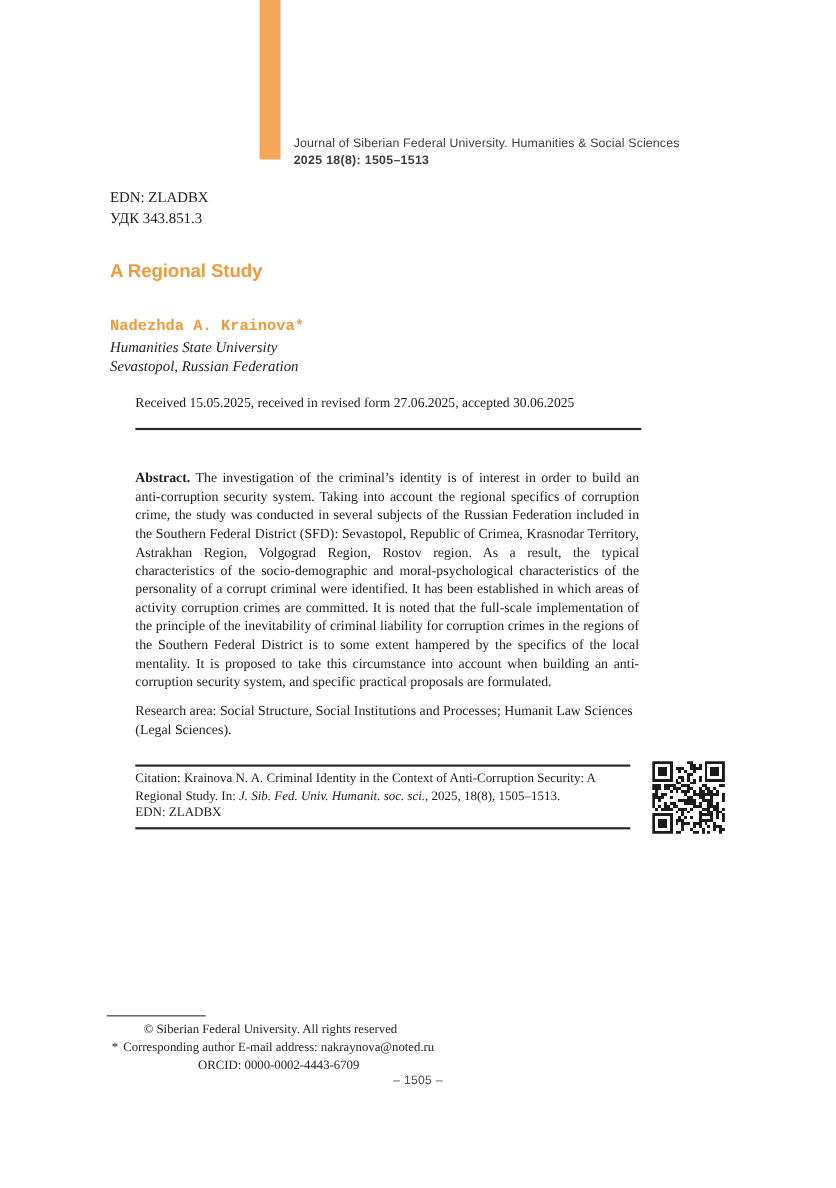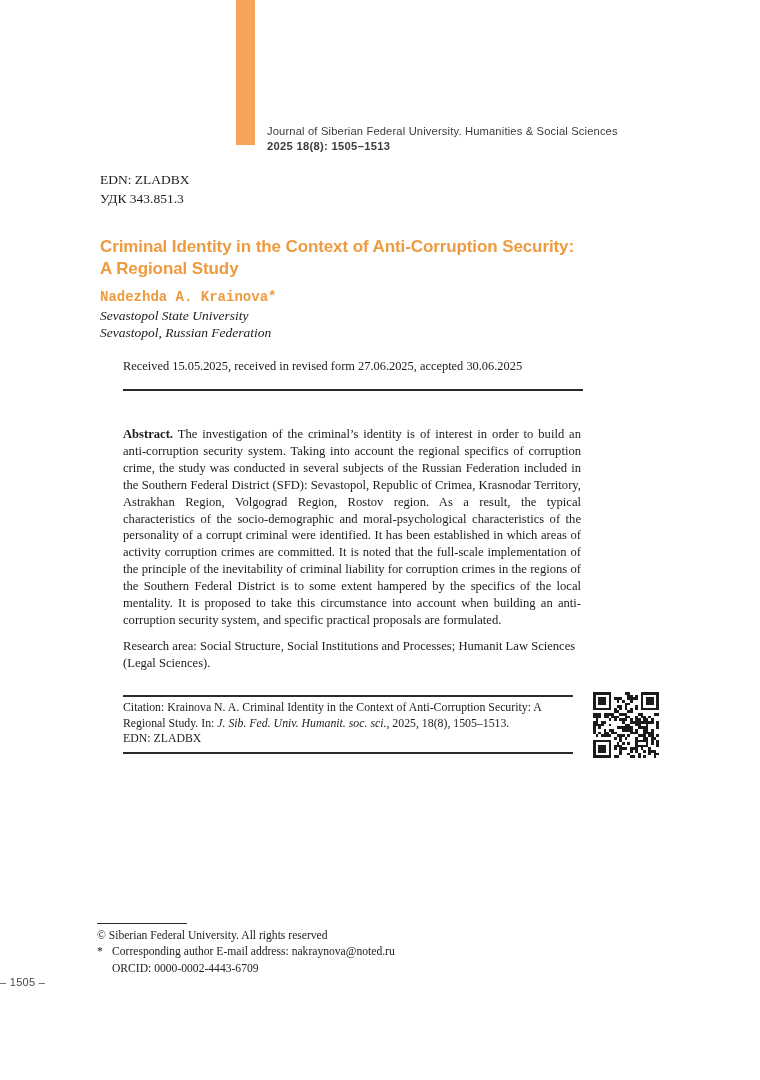--- a/index.html
+++ b/index.html
@@ -49,27 +49,27 @@
   .lbl{font-weight:700;}
   .keywords-p, .research-p{text-align:left !important;}
   
   .citation{position:absolute;left:123px;top:700px;width:450px;font-size:11.8px;line-height:15.6px;}
   .citation .it{font-style:italic;}
   .citation .edn-line{display:block;}
   
   .qr{position:absolute;left:593px;top:692px;width:66px;height:66px;}
   .qr svg{display:block;width:66px;height:66px;}
   
-  .footnotes{position:absolute;left:97px;top:928px;font-size:11.6px;line-height:16.4px;color:#222;}
+  .footnotes{position:absolute;left:97px;top:928px;font-size:11.6px;line-height:16.4px;color:#222;text-align:center;}
   .footnotes .fn-row{display:flex;}
   .footnotes .marker{width:15px;flex:0 0 15px;}
   .footnotes .indent{margin-left:15px;}
   
   .page-number{
-    position:absolute;left:0;top:976px;width:100%;text-align:left;
+    position:absolute;left:0;top:976px;width:100%;text-align:center;
     font-family:"Liberation Sans", sans-serif;font-size:11px;color:#4a4a4a;letter-spacing:.3px;
   }
 </style>
 </head>
 <body>
 
 <div class="page" style="--accent: #EE9B3F; --bar: #F5A45A;">
 
   <div class="accent-bar"></div>
 
@@ -77,28 +77,27 @@
     <div class="jh1">Journal of Siberian Federal University.  Humanities &amp; Social Sciences</div>
     <div class="jh2">2025 18(8): 1505–1513</div>
   </div>
 
   <div class="codes">
     <div>EDN: ZLADBX</div>
     <div>УДК 343.851.3</div>
   </div>
 
   <h1 class="article-title">
-    <span>Criminal Identity in the Context of Anti-Corruption Security:</span>
     <span>A Regional Study</span>
   </h1>
 
   <div class="author-name">Nadezhda A. Krainova*</div>
 
   <div class="affiliation">
-    <div>Sevastopol State University</div>
+    <div>Humanities State University</div>
     <div>Sevastopol, Russian Federation</div>
   </div>
 
   <div class="received">Received 15.05.2025, received in revised form 27.06.2025, accepted 30.06.2025</div>
 
   <div class="rule rule-abstract"></div>
 
   <div class="abstract-col">
     <p class="abstract-p"><span class="lbl">Abstract.</span> <span>The investigation of the criminal’s identity is of interest in order to build an anti-corruption security system. Taking into account the regional specifics of corruption crime, the study was conducted in several subjects of the Russian Federation included in the Southern Federal District (SFD): Sevastopol, Republic of Crimea, Krasnodar Territory, Astrakhan Region, Volgograd Region, Rostov region. As a result, the typical characteristics of the socio-demographic and moral-psychological characteristics of the personality of a corrupt criminal were identified. It has been established in which areas of activity corruption crimes are committed. It is noted that the full-scale implementation of the principle of the inevitability of criminal liability for corruption crimes in the regions of the Southern Federal District is to some extent hampered by the specifics of the local mentality. It is proposed to take this circumstance into account when building an anti-corruption security system, and specific practical proposals are formulated.</span></p>
     <p class="research-p">Research area: Social Structure, Social Institutions and Processes; Humanit Law Sciences (Legal Sciences).</p>

